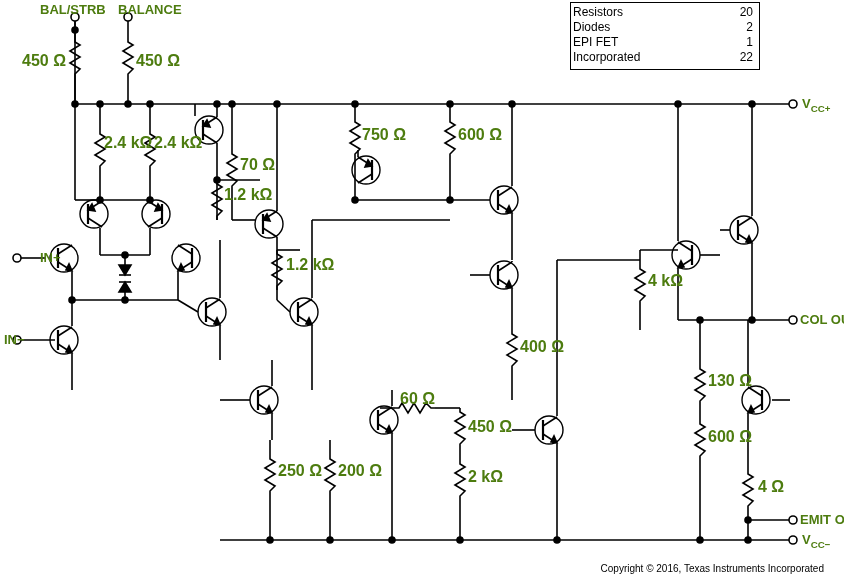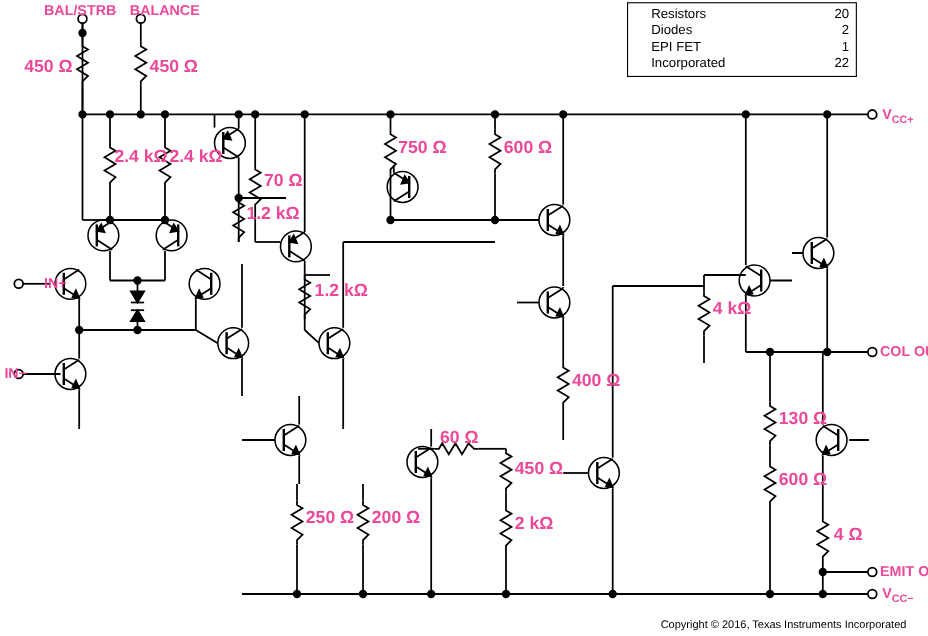--- a/index.html
+++ b/index.html
@@ -1,20 +1,20 @@
 <!DOCTYPE html>
 <html><head>
 <meta charset="utf-8">
 <style>
   html, body { margin:0; padding:0; background:#fff; font-family:Arial, Helvetica, sans-serif; }
   .stage { position:relative; width:844px; height:578px; }
   svg { position:absolute; left:0; top:0; }
-  .lbl { position:absolute; font-size:13px; font-weight:bold; color:#ec4899; white-space:nowrap; }
+  .lbl { position:absolute; font-size:13px; font-weight:bold; color:#4d7c0f; white-space:nowrap; }
   .lbl.small { font-size:16px; font-weight:bold; }
-  .legend-box { position:absolute; left:570px; top:2px; width:180px; border:1px solid #000; font-size:12px; padding:2px 6px 4px 21px; background:#fff; }
+  .legend-box { position:absolute; left:570px; top:2px; width:180px; border:1px solid #000; font-size:12px; padding:2px 6px 4px 2px; background:#fff; }
   .legend-row { display:flex; justify-content:space-between; line-height:15px; }
   .copyright { position:absolute; right:20px; bottom:4px; font-size:10px; }
   sub { font-size:0.75em; }
 </style>
 </head>
 <body>
 
 <div class="stage">
 
   <svg width="844" height="578" viewBox="0 0 844 578">

